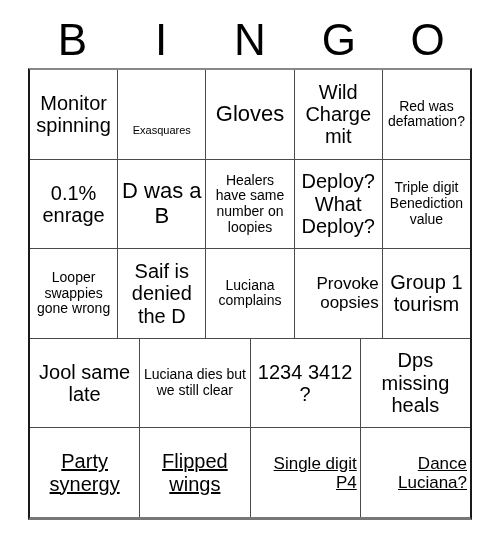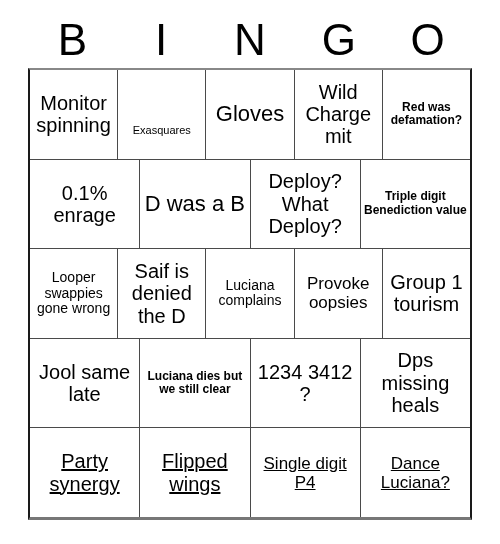--- a/index.html
+++ b/index.html
@@ -90,23 +90,23 @@
     word-wrap: break-word;
     overflow-wrap: break-word;
     hyphens: none;
     color: #000000;
   }
 
   
   .fs-xl   { font-size: 34px; }
   .fs-lg   { font-size: 22px; }
   .fs-md   { font-size: 20px; }
-  .fs-sm   { font-size: 17px; }
+  .fs-sm   { font-size: 17px; text-align: right; }
   .fs-xs   { font-size: 14px; }
-  .fs-xxs  { font-size: 12px; font-weight: bold; }
+  .fs-xxs  { font-size: 14px; }
   .fs-tiny { font-size: 11px; margin-top: 31px; }
 </style>
 </head>
 <body>
 
 <div class="card">
 
   <div class="bingo-header">
     <div class="bingo-letter">B</div>
     <div class="bingo-letter">I</div>
@@ -136,20 +136,23 @@
     </div>
 
     <div class="grid-row">
       <div class="cell">
         <span class="cell-text fs-md">0.1% enrage</span>
       </div>
       <div class="cell">
         <span class="cell-text fs-lg">D was a B</span>
       </div>
       <div class="cell">
+        <span class="cell-text fs-xxs">Healers have same number on loopies</span>
+      </div>
+      <div class="cell">
         <span class="cell-text fs-md">Deploy? What Deploy?</span>
       </div>
       <div class="cell">
         <span class="cell-text fs-xxs">Triple digit Benediction value</span>
       </div>
     </div>
 
     <div class="grid-row">
       <div class="cell">
         <span class="cell-text fs-xs">Looper swappies gone wrong</span>

